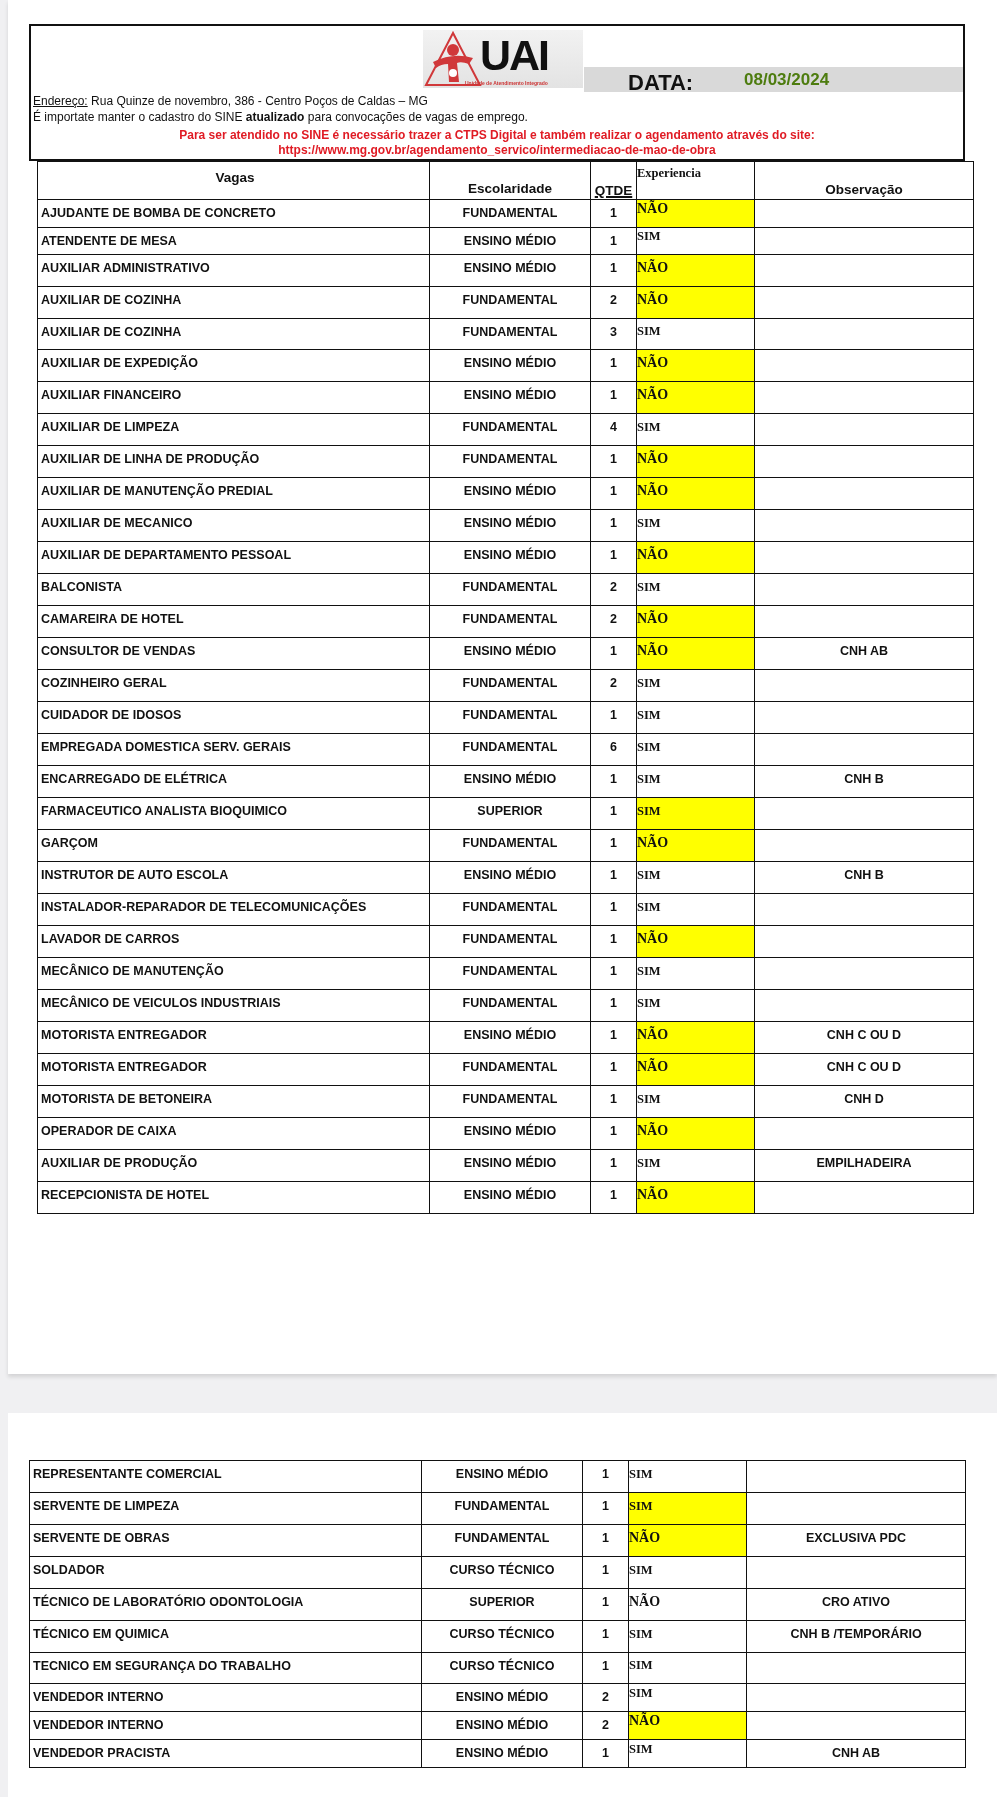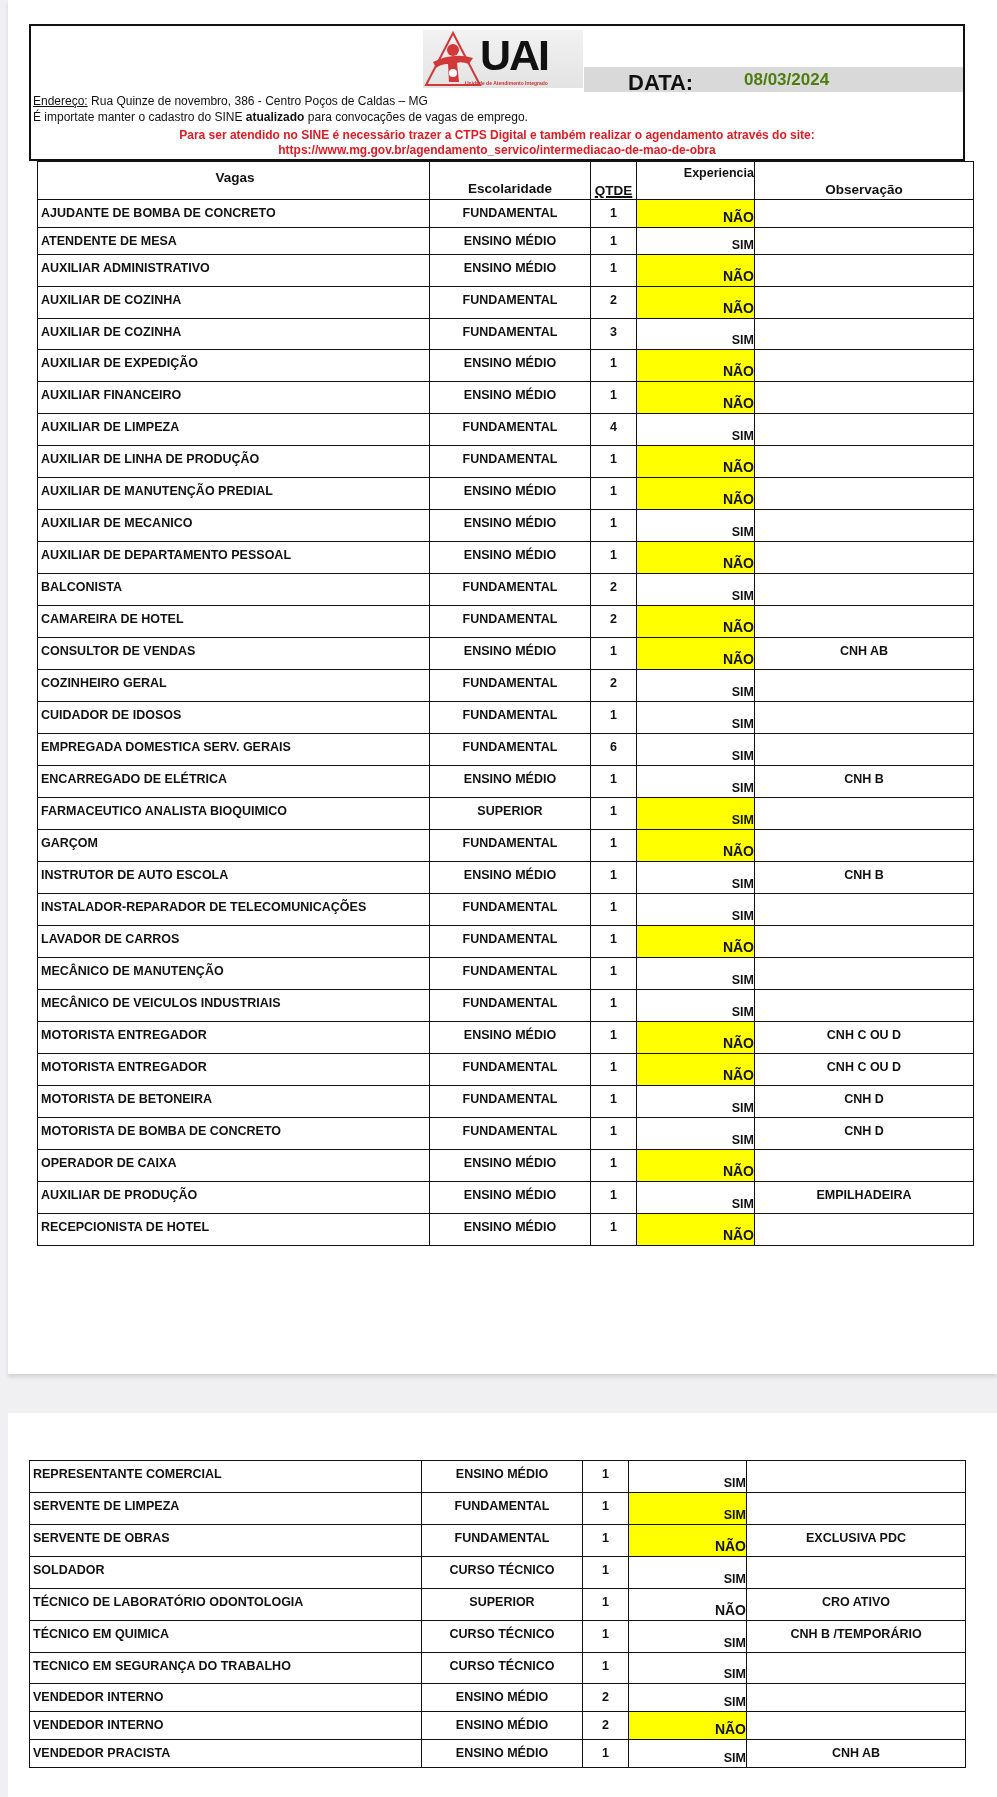--- a/index.html
+++ b/index.html
@@ -21,21 +21,21 @@
   .notice{position:absolute;left:2px;top:84px;font-size:12px;color:#111;white-space:nowrap;}
   .red{position:absolute;left:0;right:0;text-align:center;font-size:12px;font-weight:bold;color:#e01b24;white-space:nowrap;}
   .red1{top:102px;}
   .red2{top:117px;}
   table{position:absolute;left:29px;width:937px;border-collapse:collapse;table-layout:fixed;}
   td,th{border:1px solid #111;padding:0;font-size:12.5px;font-weight:bold;color:#111;box-sizing:border-box;}
   th{font-size:13.5px;}
   .c-vaga{width:392px;text-align:left;padding-left:3px;vertical-align:middle;}
   .c-esc{width:161px;text-align:center;}
   .c-qt{width:46px;text-align:center;}
-  .c-exp{width:118px;text-align:right;vertical-align:bottom;padding-bottom:2px;}
+  .c-exp{width:118px;text-align:left;vertical-align:bottom;padding-bottom:10px;font-family:Liberation Serif, serif;}
   .c-obs{text-align:center;}
   .yellow{background:#ffff00;}
   .exp-nao{font-size:14px;}
   .t1{top:161px;}
   .t2{top:1460px;}
   .head-row th{height:38px;}
   .th-vagas{vertical-align:top;padding-top:8px;text-align:center;}
   .th-esc{vertical-align:bottom;padding-bottom:3px;}
   .th-qt{vertical-align:bottom;padding-bottom:1px;text-decoration:underline;text-decoration-thickness:2px;}
   .th-exp{vertical-align:top;padding-top:4px;font-size:12.5px;}
@@ -276,27 +276,20 @@
     <td class="c-obs">CNH C OU D</td>
   </tr>
         <tr class="mid-top" style="height: 32px;">
     <td class="c-vaga">MOTORISTA DE BETONEIRA</td>
     <td class="c-esc">FUNDAMENTAL</td>
     <td class="c-qt">1</td>
     <td class="c-exp">SIM</td>
     <td class="c-obs">CNH D</td>
   </tr>
         <tr class="mid-top" style="height: 32px;">
-    <td class="c-vaga">MOTORISTA DE BOMBA DE CONCRETO</td>
-    <td class="c-esc">FUNDAMENTAL</td>
-    <td class="c-qt">1</td>
-    <td class="c-exp">SIM</td>
-    <td class="c-obs">CNH D</td>
-  </tr>
-        <tr class="mid-top" style="height: 32px;">
     <td class="c-vaga">OPERADOR DE CAIXA</td>
     <td class="c-esc">ENSINO MÉDIO</td>
     <td class="c-qt">1</td>
     <td class="c-exp yellow exp-nao">NÃO</td>
     <td class="c-obs"></td>
   </tr>
         <tr class="mid-top" style="height: 32px;">
     <td class="c-vaga">AUXILIAR DE PRODUÇÃO</td>
     <td class="c-esc">ENSINO MÉDIO</td>
     <td class="c-qt">1</td>

